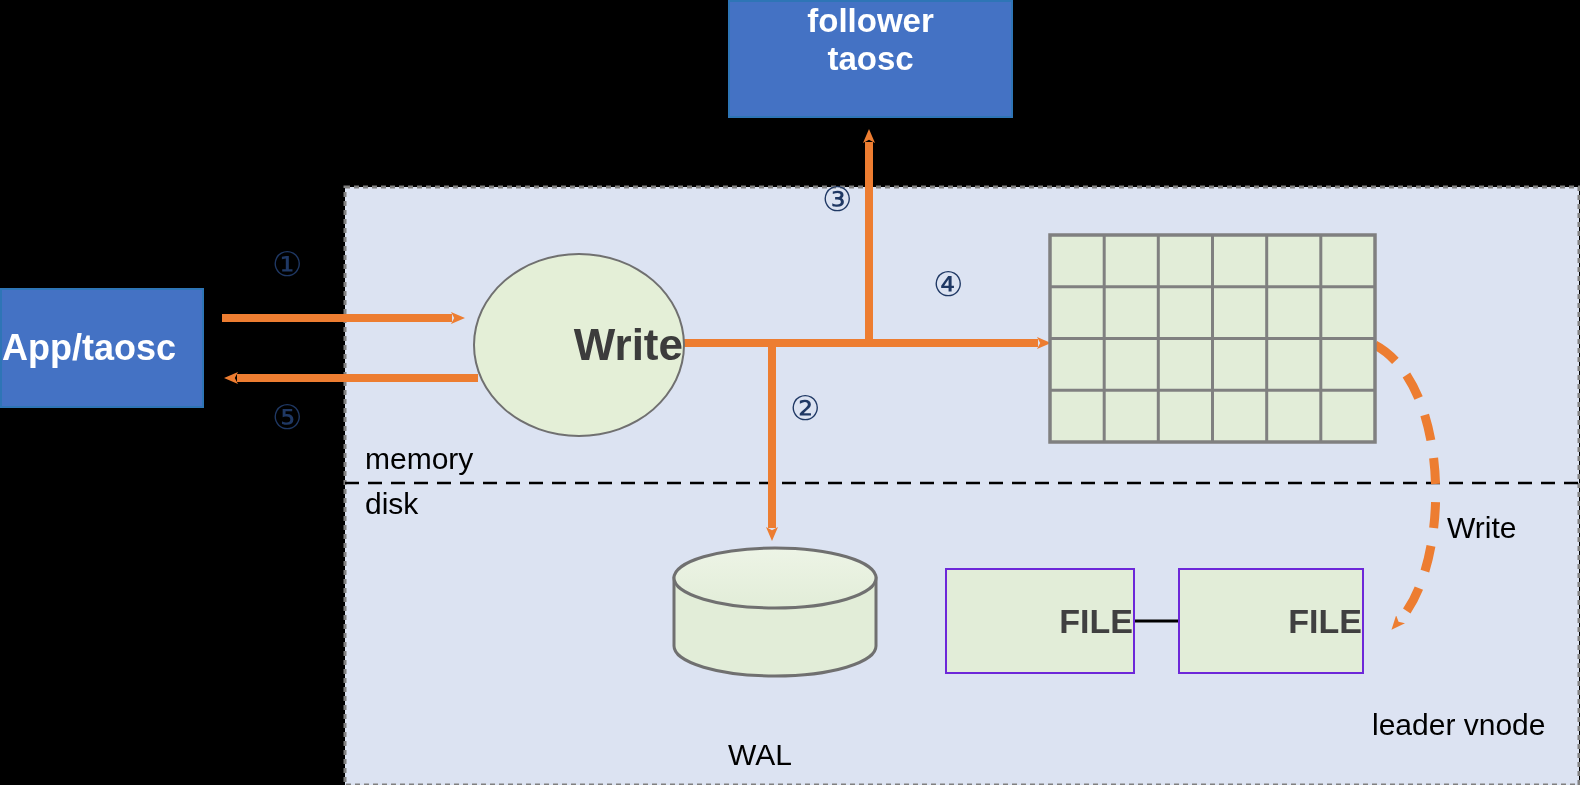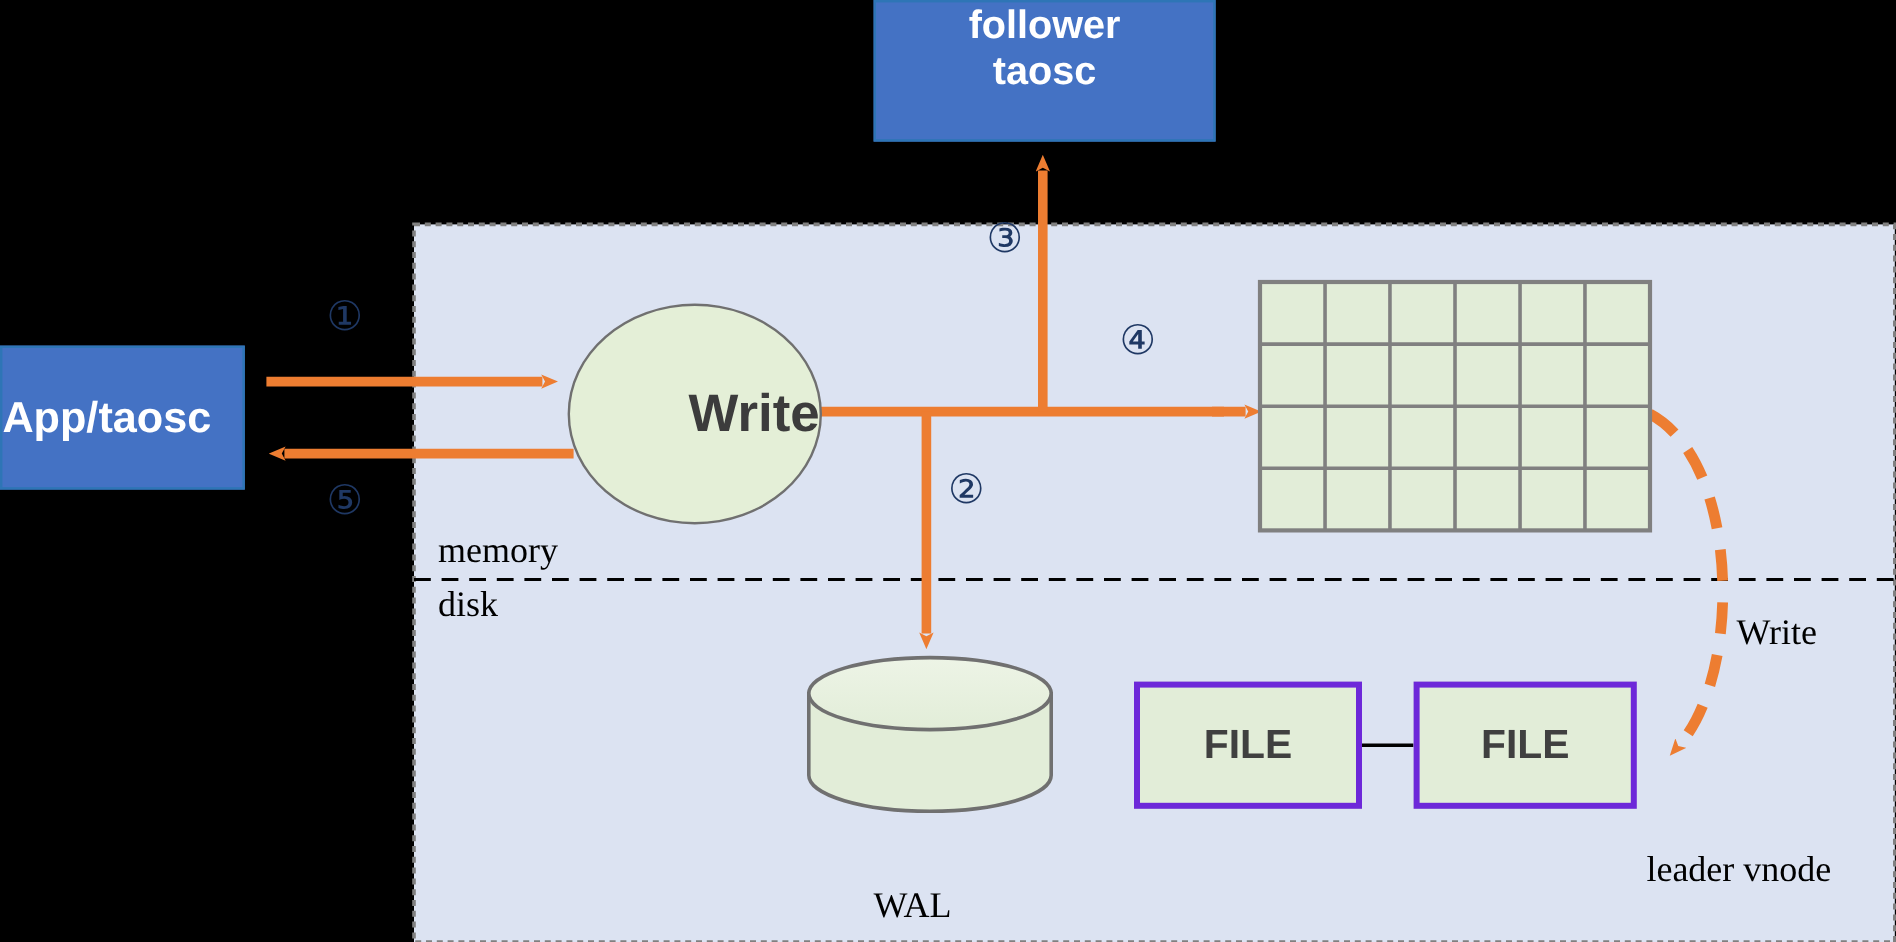--- a/index.html
+++ b/index.html
@@ -31,25 +31,25 @@
     align-items: center;
     justify-content: flex-start;
     text-align: center;
     color: #FFFFFF;
     font-weight: bold;
     line-height: 1.15;
   }
   .green-box {
     position: absolute;
     background: #E2EDD8;
-    border: 5px solid #6d28d9;
+    border: 2px solid #6d28d9;
     box-sizing: border-box;
     display: flex;
     align-items: center;
-    justify-content: center;
+    justify-content: flex-end;
     color: #404040;
     font-weight: bold;
   }
   .ellipse-node {
     position: absolute;
     background: #E4EFD7;
     border: 2px solid #707070;
     border-radius: 50%;
     box-sizing: border-box;
     display: flex;
@@ -62,21 +62,20 @@
     position: absolute;
     color: #1F3864;
     font-size: 34px;
     line-height: 1;
   }
   .plain-label {
     position: absolute;
     color: #000000;
     font-size: 30px;
     line-height: 1;
-    font-family: Liberation Serif, serif;
   }
 </style>
 </head>
 <body>
 
 <div id="stage">
 
   <svg id="svg-layer" viewBox="0 0 1580 785">
     <defs>
       <marker id="arrowOrange" markerWidth="14" markerHeight="12" refX="1" refY="6" orient="auto" markerUnits="userSpaceOnUse">

